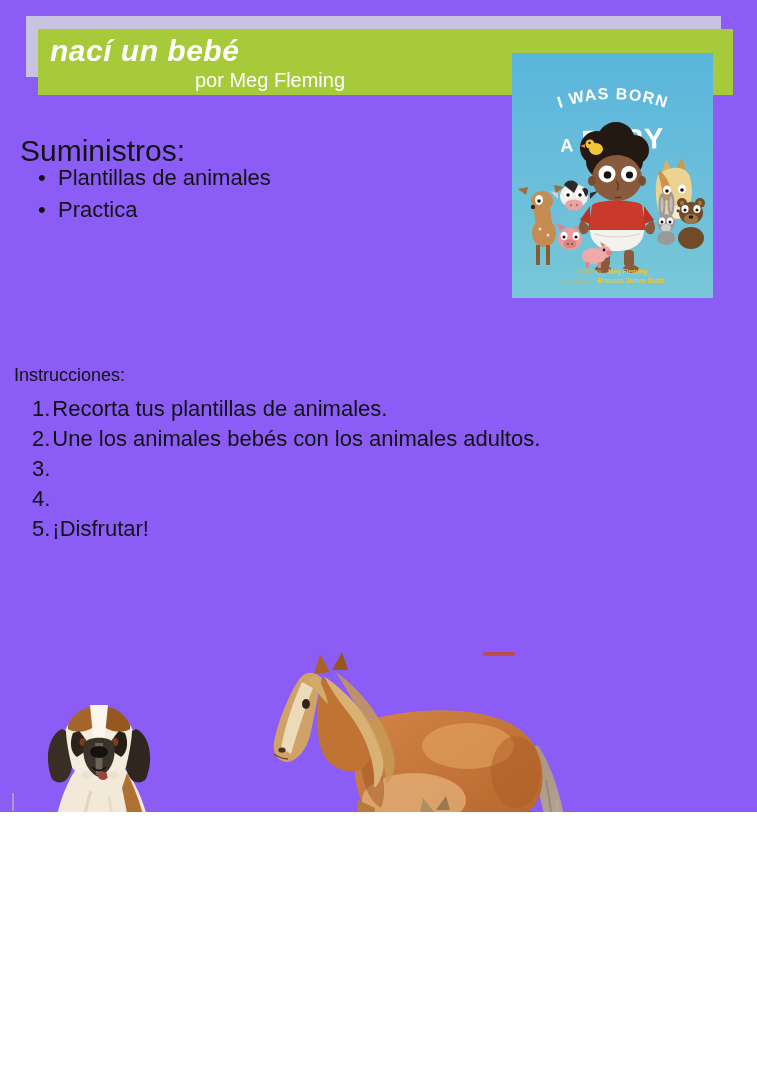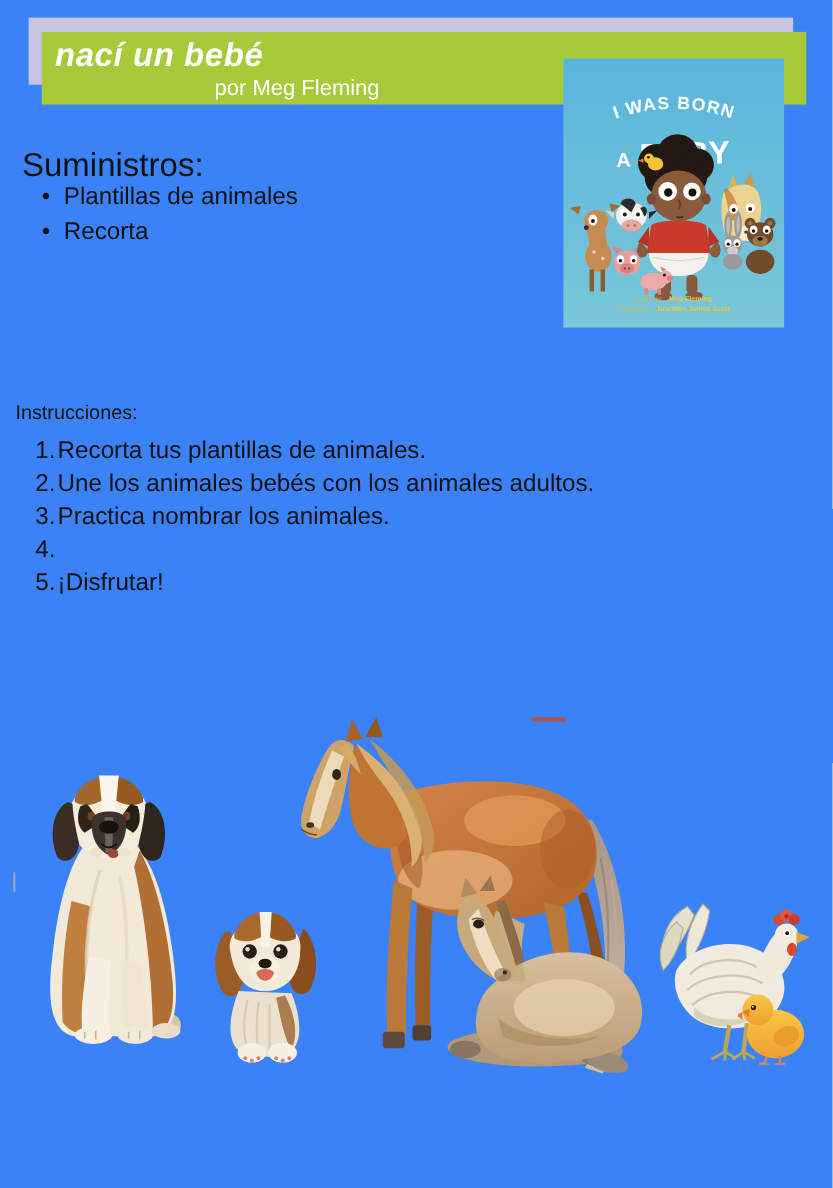--- a/index.html
+++ b/index.html
@@ -1,18 +1,18 @@
 <!DOCTYPE html>
 <html><head>
 <meta charset="utf-8">
 <style>
   html,body{margin:0;padding:0;background:#ffffff;}
   #page{
-    position:relative;width:757px;height:1080px;margin:0 auto;
-    background:#3b82f6;overflow:hidden;
+    position:relative;width:757px;height:812px;margin:0 auto;
+    background:#8b5cf6;overflow:hidden;
     font-family:"Liberation Sans","DejaVu Sans",sans-serif;color:#121212;
   }
   
   .back-panel{position:absolute;left:26px;top:16px;width:695px;height:61px;background:#c9c3e2;}
   .banner{position:absolute;left:38px;top:29px;width:695px;height:66px;background:#a7ca3b;}
   .banner-title{
     position:absolute;left:50px;top:34px;
     font-size:30px;font-style:italic;font-weight:600;color:#ffffff;letter-spacing:.5px;
   }
   .banner-byline{position:absolute;left:195px;top:69px;font-size:20px;color:#ffffff;}
@@ -198,37 +198,36 @@
   </svg>
 
   <div class="supplies-heading">Suministros:</div>
   <div class="supplies-list">
     <div class="supply-item">
       <span class="bullet">•</span>
       <span>Plantillas de animales</span>
     </div>
     <div class="supply-item">
       <span class="bullet">•</span>
-      <span>Recorta</span>
+      <span>Practica</span>
     </div>
   </div>
 
   <div class="instructions-heading">Instrucciones:</div>
   <div class="steps">
     <div class="step">
       <span class="num">1.</span>
       <span>Recorta tus plantillas de animales.</span>
     </div>
     <div class="step">
       <span class="num">2.</span>
       <span>Une los animales bebés con los animales adultos.</span>
     </div>
     <div class="step">
       <span class="num">3.</span>
-      <span>Practica nombrar los animales.</span>
     </div>
     <div class="step">
       <span class="num">4.</span>
     </div>
     <div class="step">
       <span class="num">5.</span>
       <span>¡Disfrutar!</span>
     </div>
   </div>
 

